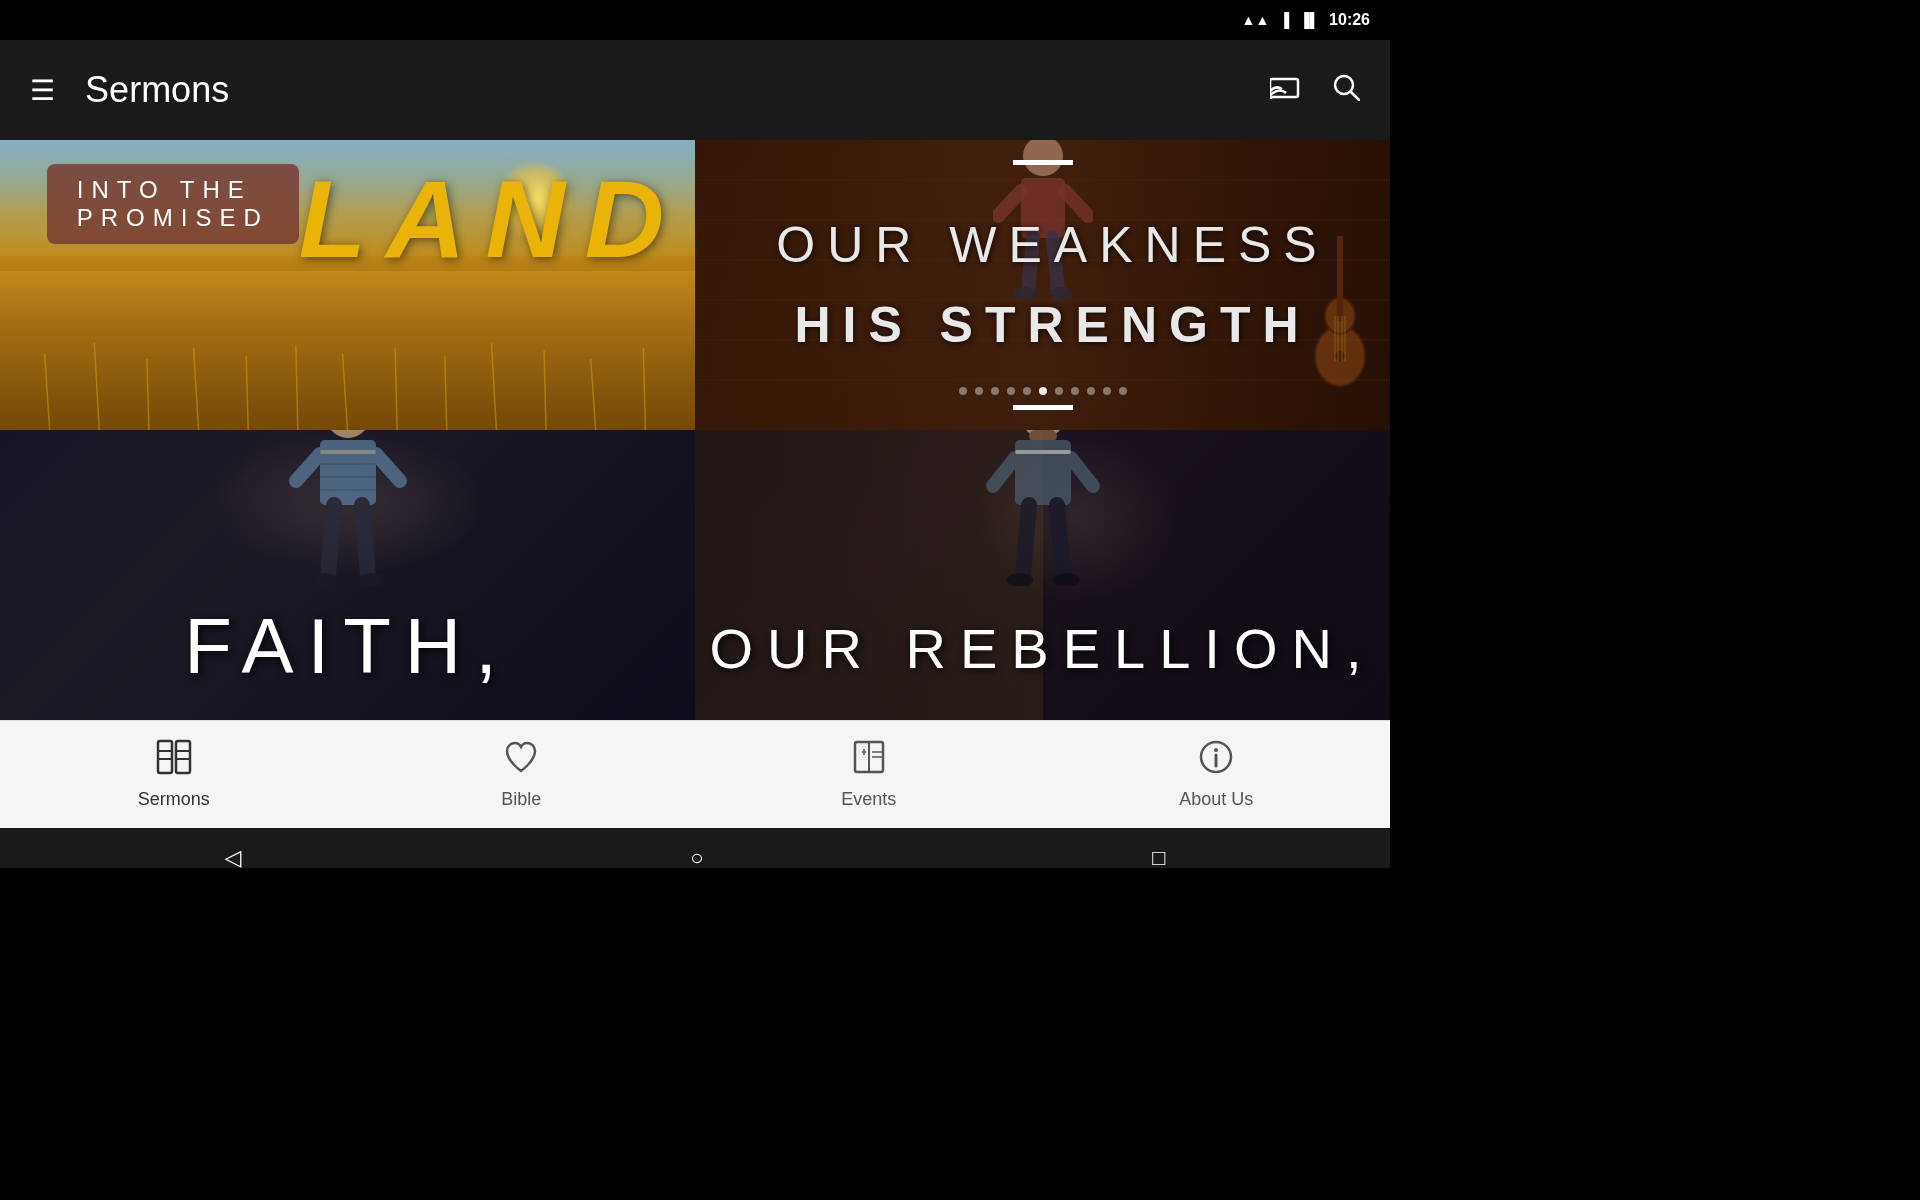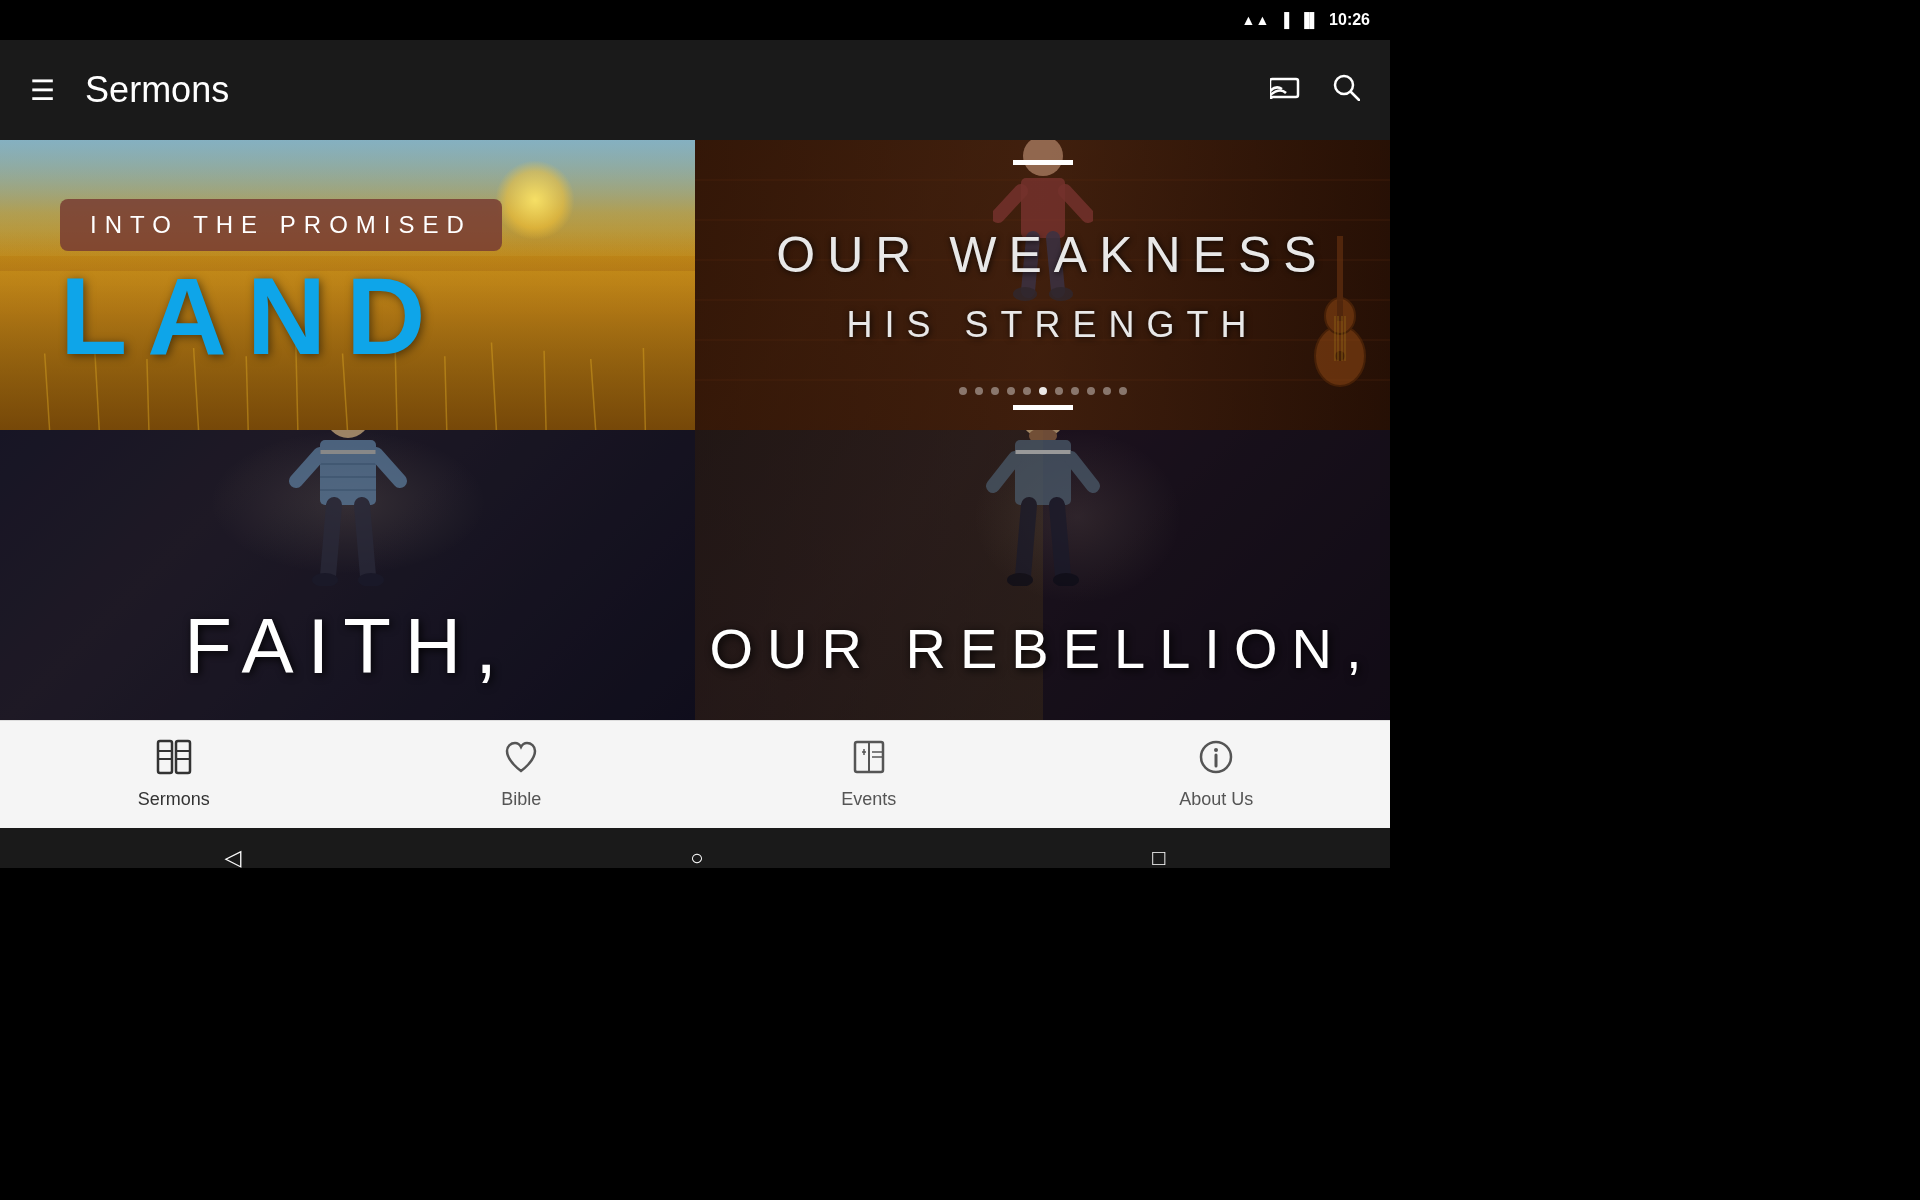--- a/index.html
+++ b/index.html
@@ -131,48 +131,49 @@
       position: absolute;
       inset: 0;
       background: rgba(20,10,20,0.5);
     }
 
     
     .sermon-text-container {
       position: absolute;
       inset: 0;
       display: flex;
-      flex-direction: column;
+      flex-direction: row;
       align-items: center;
       justify-content: center;
       z-index: 3;
       padding: 24px;
     }
 
     .sermon-badge {
       background: rgba(120, 60, 50, 0.85);
       border-radius: 8px;
       padding: 12px 30px;
       margin-bottom: 10px;
     }
     .sermon-badge-text {
       color: #fff;
       font-size: 24px;
       letter-spacing: 8px;
       font-weight: 300;
     }
 
     .sermon-title-big {
-      color: #0ea5e9;
+      color: #eab308;
       font-size: 110px;
       letter-spacing: 20px;
       font-weight: 700;
       line-height: 1;
       text-align: right;
       text-shadow: 2px 2px 10px rgba(0,0,0,0.5);
+      font-style: italic;
     }
 
     .sermon-title-line {
       color: #e8e8e8;
       font-size: 44px;
       letter-spacing: 12px;
       font-weight: 300;
       text-align: center;
       line-height: 1.4;
       text-shadow: 1px 1px 6px rgba(0,0,0,0.8);
@@ -444,21 +445,21 @@
       <div class="dot active" style="width:8px;height:8px;"></div>
       <div class="dot" style="width:8px;height:8px;"></div>
       <div class="dot" style="width:8px;height:8px;"></div>
       <div class="dot" style="width:8px;height:8px;"></div>
       <div class="dot" style="width:8px;height:8px;"></div>
       <div class="dot" style="width:8px;height:8px;"></div>
     </div>
 
     <div style="position:absolute;inset:0;display:flex;flex-direction:column;align-items:center;justify-content:center;z-index:5;gap:10px;">
       <span class="sermon-title-line" style="font-size:50px;">OUR WEAKNESS</span>
-      <span class="sermon-title-line" style="font-size:36px;">HIS STRENGTH</span>
+      <span class="sermon-title-line" style="font-size:50px;font-weight:bold;">HIS STRENGTH</span>
     </div>
 
     <div style="position:absolute;right:20px;bottom:30px;z-index:4;opacity:0.6;">
       <svg width="60" height="180" viewBox="0 0 60 180">
         <ellipse cx="30" cy="140" rx="25" ry="30" fill="#8B4513" stroke="#5a2a08" stroke-width="2"></ellipse>
         <ellipse cx="30" cy="100" rx="15" ry="18" fill="#8B4513" stroke="#5a2a08" stroke-width="2"></ellipse>
         <rect x="27" y="20" width="6" height="85" fill="#6B3410"></rect>
         <circle cx="30" cy="140" r="5" fill="#5a2a08"></circle>
         <line x1="25" y1="100" x2="25" y2="145" stroke="#d4a020" stroke-width="0.8"></line>
         <line x1="28" y1="100" x2="28" y2="145" stroke="#d4a020" stroke-width="0.8"></line>

